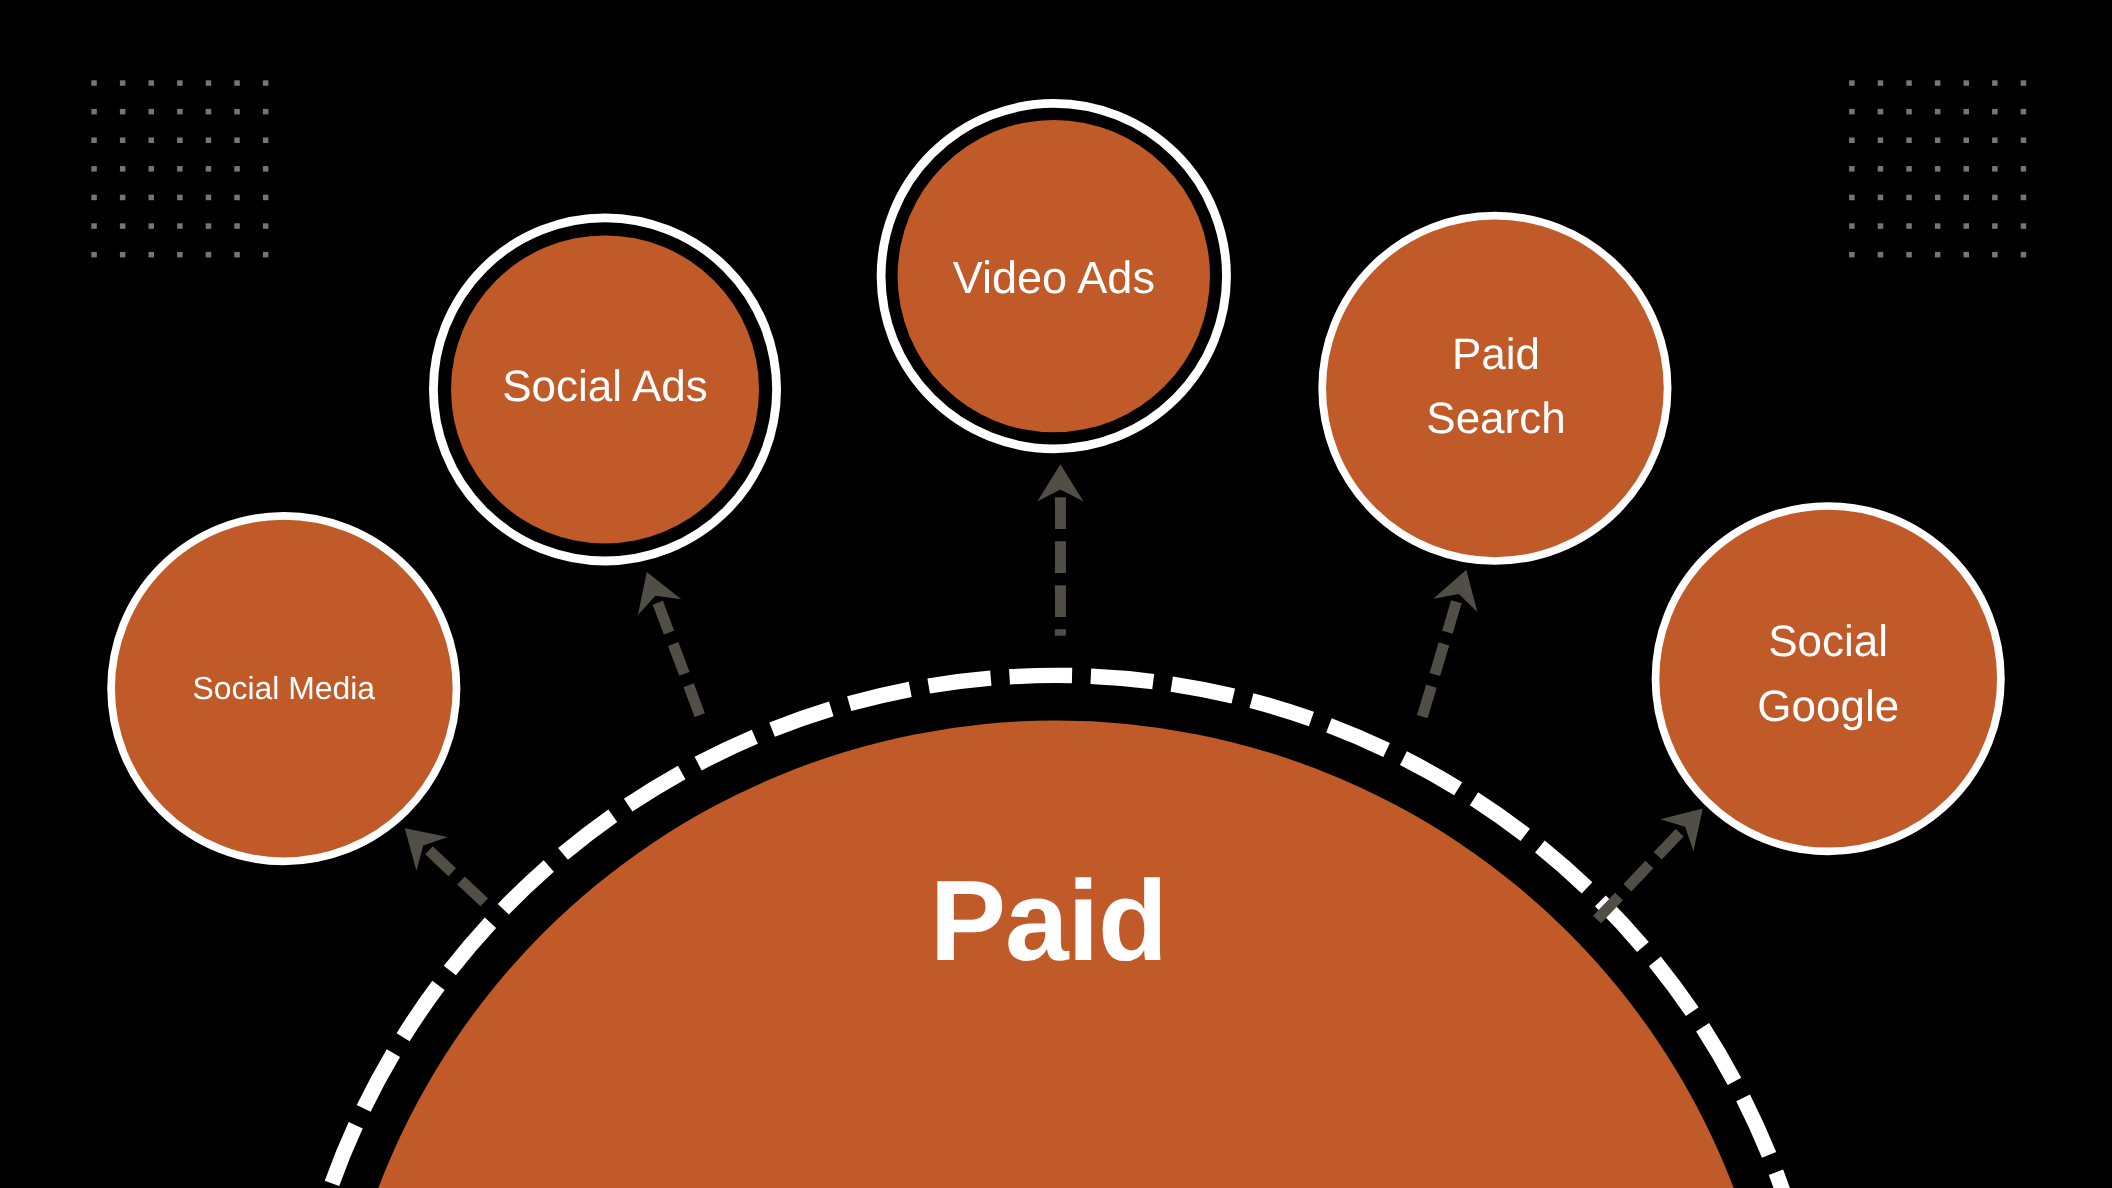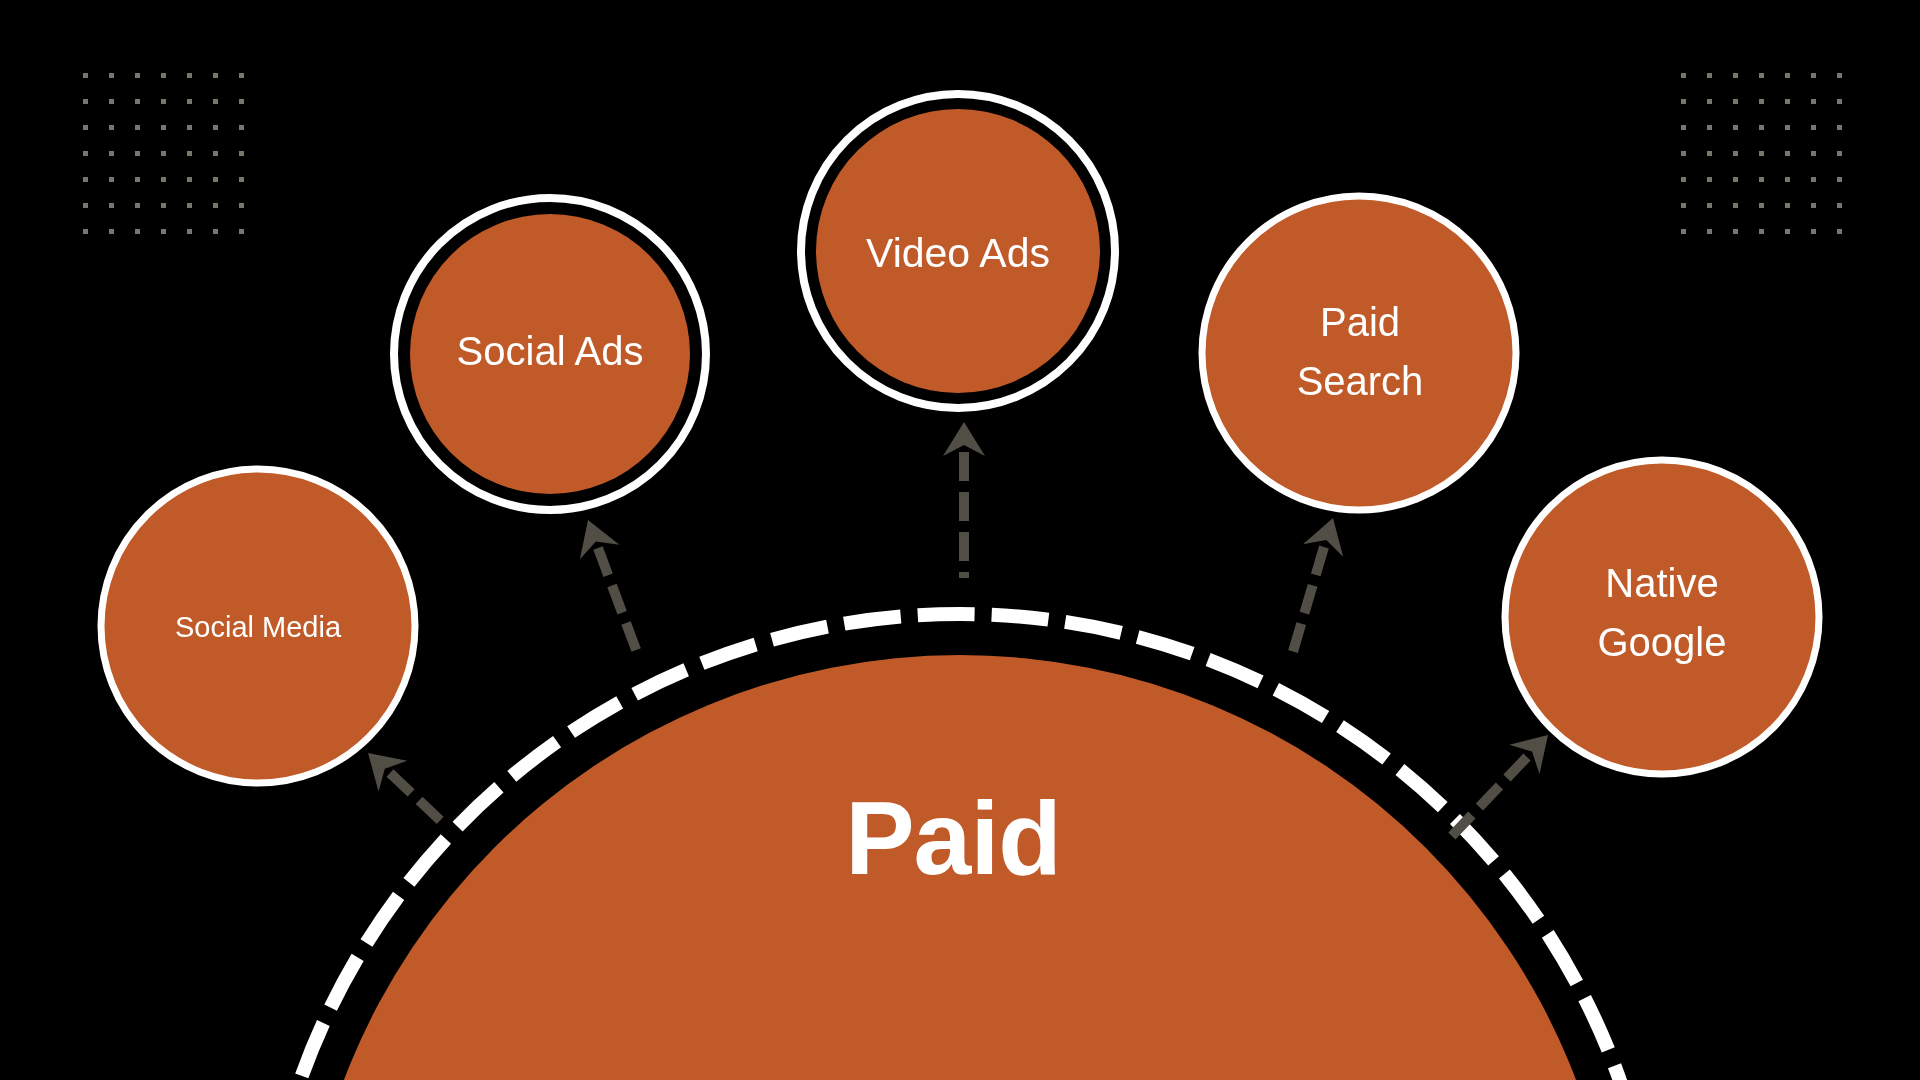--- a/index.html
+++ b/index.html
@@ -181,21 +181,21 @@
   <div class="label" style="left:550px;top:352px;font-size:40px">Social Ads</div>
 
   <div class="label" style="left:958px;top:253px;font-size:41px">Video Ads</div>
 
   <div class="label two-line" style="left:1360px;top:352px;font-size:40px">
     <span class="ln">Paid</span>
     <span class="ln">Search</span>
   </div>
 
   <div class="label two-line" style="left:1662px;top:613px;font-size:40px">
-    <span class="ln">Native</span>
+    <span class="ln">Social</span>
     <span class="ln">Google</span>
   </div>
 
   <div id="core-title">
     <div>Paid</div>
   </div>
 
 </div>
 
 </body></html>

